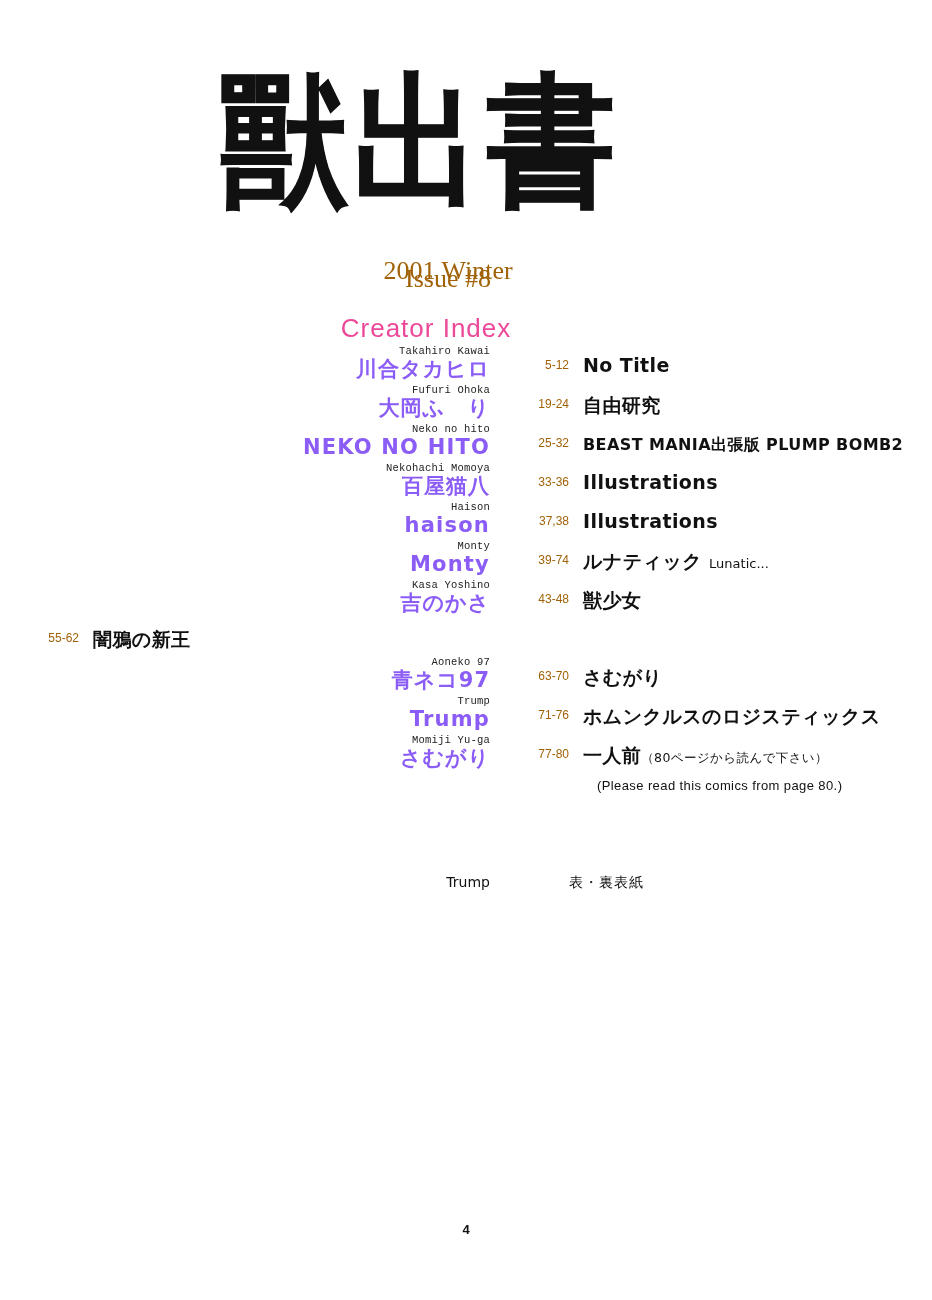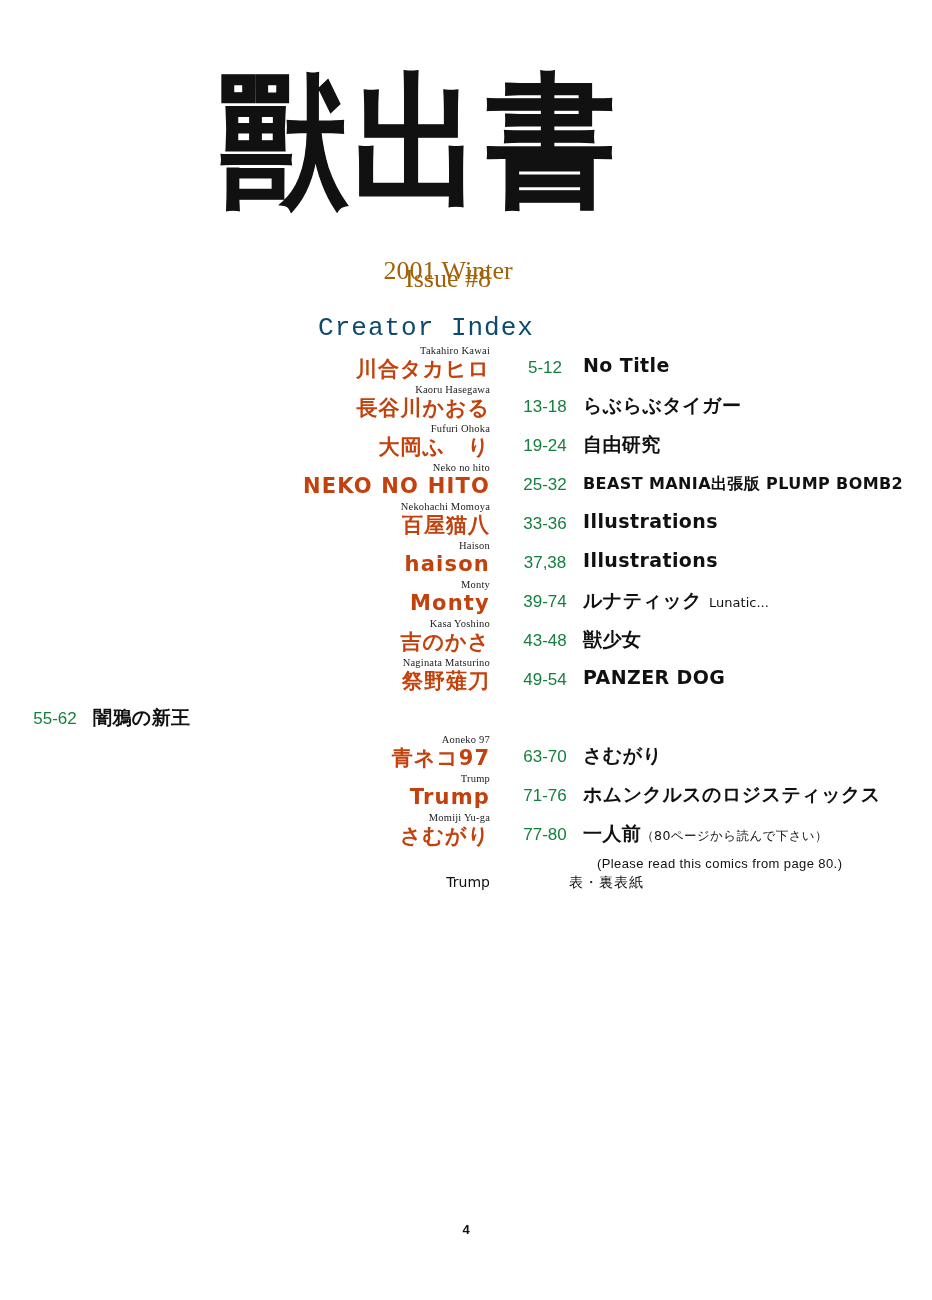--- a/index.html
+++ b/index.html
@@ -48,70 +48,70 @@
   }
   .issue-line.l1 { top: 256px; }
   .issue-line.l2 { top: 264px; }
 
   .index-title {
     position: absolute;
     top: 313px;
     left: 0;
     width: 852px;
     text-align: center;
-    font-family: Liberation Mono, monospace;
+    font-family: Liberation Sans, sans-serif;
     font-size: 26px;
     letter-spacing: 1px;
-    color: #0c4a6e;
+    color: #ec4899;
   }
 
   
   .index-table {
     position: absolute;
     top: 345px;
     left: 0;
     width: 932px;
   }
   .row {
     display: flex;
     align-items: flex-start;
     margin-bottom: 3px;
   }
   .col-creator {
     width: 490px;
     text-align: right;
     padding-right: 0;
   }
   .romaji {
-    font-family: Liberation Serif, serif;
+    font-family: Liberation Mono, monospace;
     font-size: 10.5px;
     line-height: 12px;
     color: #222;
     letter-spacing: 0.2px;
   }
   .name-jp {
     font-family: "DejaVu Sans", sans-serif;
     font-size: 21px;
     line-height: 24px;
     font-weight: bold;
-    color: #c2410c;
+    color: #8b5cf6;
     letter-spacing: 1px;
   }
   .name-jp.latin {
     font-family: "DejaVu Sans", sans-serif;
     font-weight: bold;
     letter-spacing: 1.2px;
   }
   .col-pages {
     width: 48px;
-    text-align: center;
+    text-align: right;
     padding-left: 31px;
     font-family: "Liberation Sans", sans-serif;
-    font-size: 17px;
-    color: #15803d;
+    font-size: 12px;
+    color: #a16207;
     padding-top: 13px;
     white-space: nowrap;
   }
   .col-work {
     flex: 1;
     padding-left: 14px;
     padding-top: 9px;
     font-family: "DejaVu Sans", sans-serif;
     font-size: 19px;
     font-weight: bold;
@@ -196,30 +196,20 @@
     <div class="col-creator">
       <div class="romaji">Takahiro Kawai</div>
       <div class="name-jp">川合タカヒロ</div>
     </div>
     <div class="col-pages">5-12</div>
     <div class="col-work">
       <span>No Title</span>
     </div>
   </div>
 
-  <div class="row">
-    <div class="col-creator">
-      <div class="romaji">Kaoru Hasegawa</div>
-      <div class="name-jp">長谷川かおる</div>
-    </div>
-    <div class="col-pages">13-18</div>
-    <div class="col-work">
-      <span>らぶらぶタイガー</span>
-    </div>
-  </div>
 
   <div class="row">
     <div class="col-creator">
       <div class="romaji">Fufuri Ohoka</div>
       <div class="name-jp">大岡ふゝり</div>
     </div>
     <div class="col-pages">19-24</div>
     <div class="col-work">
       <span>自由研究</span>
     </div>
@@ -274,30 +264,20 @@
     <div class="col-creator">
       <div class="romaji">Kasa Yoshino</div>
       <div class="name-jp">吉のかさ</div>
     </div>
     <div class="col-pages">43-48</div>
     <div class="col-work">
       <span>獣少女</span>
     </div>
   </div>
 
-  <div class="row">
-    <div class="col-creator">
-      <div class="romaji">Naginata Matsurino</div>
-      <div class="name-jp">祭野薙刀</div>
-    </div>
-    <div class="col-pages">49-54</div>
-    <div class="col-work">
-      <span>PANZER DOG</span>
-    </div>
-  </div>
 
   <div class="row">
     <div class="col-pages">55-62</div>
     <div class="col-work">
       <span>闇鴉の新王</span>
     </div>
   </div>
 
   <div class="row">
     <div class="col-creator">

